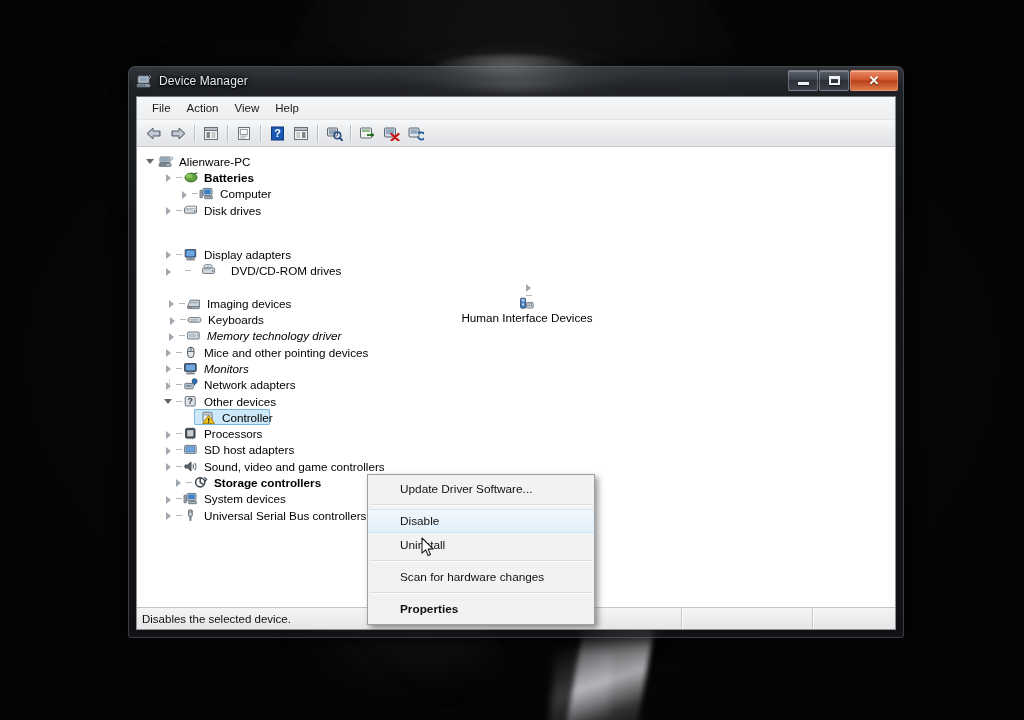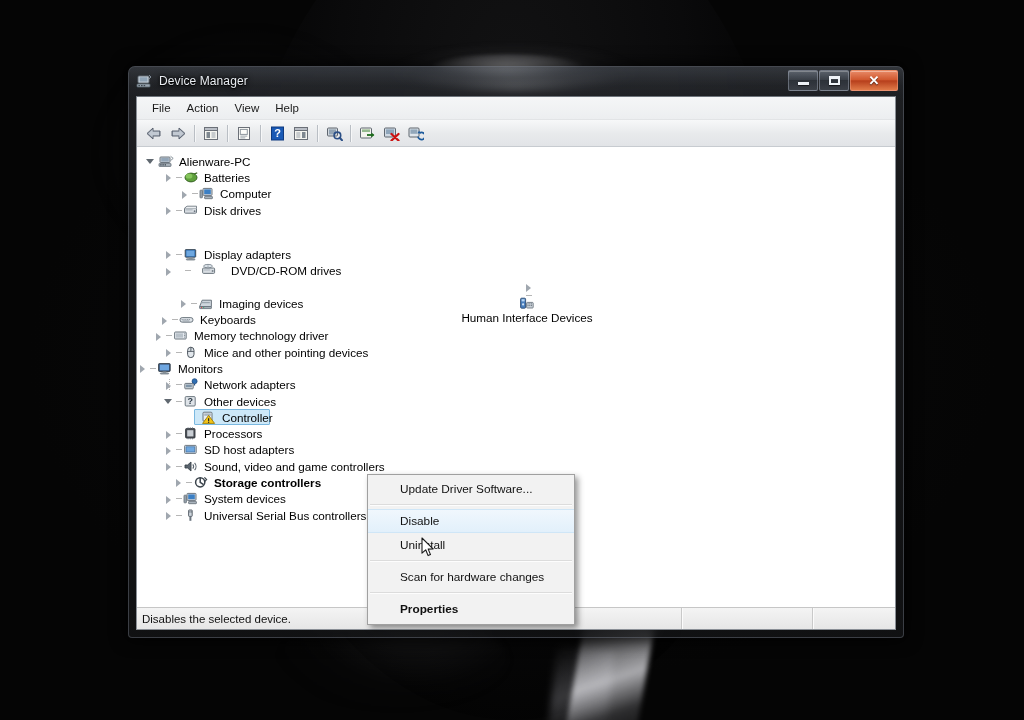--- a/index.html
+++ b/index.html
@@ -350,21 +350,21 @@
     box-sizing: border-box;
   }
   .sb-main  { width: 545px; border-right: 1px solid #c9c9c9; box-shadow: 1px 0 0 #fbfbfb; }
   .sb-two   { width: 131px; border-right: 1px solid #c9c9c9; box-shadow: 1px 0 0 #fbfbfb; }
   .sb-three { flex: 1 1 auto; }
 
   
   #ctxmenu {
     position: absolute;
     left: 239px; top: 408px;
-    width: 208px;
+    width: 228px;
     background: #f2f2f2;
     border: 1px solid #a0a0a0;
     box-shadow: 3px 3px 6px rgba(0,0,0,0.42);
     padding: 2px 0 3px 0;
     box-sizing: border-box;
     z-index: 50;
   }
   .ctx-item {
     height: 24px;
     display: flex;
@@ -561,21 +561,21 @@
               <rect x="2" y="3" width="10" height="5.5" rx="0.8" fill="#cfd6dd" stroke="#5f6a73" stroke-width="0.9"></rect>
               <rect x="3.2" y="4" width="7.6" height="3.6" fill="#93a6b8"></rect>
               <rect x="1" y="9.4" width="12" height="3" rx="0.6" fill="#aab4bd" stroke="#5f6a73" stroke-width="0.8"></rect>
               <rect x="2.2" y="10.2" width="1.4" height="1.3" fill="#3f4a53"></rect>
               <rect x="4.4" y="10.2" width="1.4" height="1.3" fill="#3f4a53"></rect>
               <rect x="6.6" y="10.2" width="1.4" height="1.3" fill="#3f4a53"></rect>
               <path d="M12.5 2.2 L15.2 4.4 L12.5 6.6" fill="none" stroke="#7b8790" stroke-width="0.9"></path>
             </svg></span>
           <span class="tlabel">Alienware-PC</span>
         </div>
-        <div class="tnode" style="padding-left: 26px;">
+        <div class="tnode" style="padding-left: 26px; font-weight: bold;">
           <span class="tw collapsed">
             <span class="arrow"></span>
           </span>
           <span class="dash"></span>
           <span class="ticon"><svg width="17" height="15" viewBox="0 0 17 15">
               <ellipse cx="8" cy="7.5" rx="6" ry="4.4" fill="#5fa03c" stroke="#2e5a1c" stroke-width="0.9"></ellipse>
               <ellipse cx="6" cy="6" rx="3.4" ry="2.6" fill="#8ccb62" opacity="0.85"></ellipse>
               <path d="M11 4 L14.2 2.8" stroke="#3f6a26" stroke-width="1.3"></path>
             </svg></span>
           <span class="tlabel">Batteries</span>
@@ -645,51 +645,51 @@
               <rect x="7.6" y="6.4" width="6.6" height="5.6" rx="0.8" fill="#cfd6dd" stroke="#5f6a73" stroke-width="0.8"></rect>
               <rect x="8.5" y="7.4" width="1.1" height="1" fill="#6c7680"></rect>
               <rect x="10.2" y="7.4" width="1.1" height="1" fill="#6c7680"></rect>
               <rect x="11.9" y="7.4" width="1.1" height="1" fill="#6c7680"></rect>
               <rect x="8.5" y="9.1" width="1.1" height="1" fill="#6c7680"></rect>
               <rect x="10.2" y="9.1" width="1.1" height="1" fill="#6c7680"></rect>
               <rect x="11.9" y="9.1" width="1.1" height="1" fill="#6c7680"></rect>
             </svg></span>
           <span class="tlabel">Human Interface Devices</span>
         </div>
-        <div class="tnode" style="padding-left: 41px;">
+        <div class="tnode" style="padding-left: 29px;">
           <span class="tw collapsed">
             <span class="arrow"></span>
           </span>
           <span class="dash"></span>
           <span class="ticon"><svg width="17" height="15" viewBox="0 0 17 15">
               <path d="M1.6 10.6 L4.2 4.2 L13.4 4.2 L13.4 10.6 Z" fill="#cfd6dd" stroke="#5f6a73" stroke-width="0.9"></path>
               <rect x="3.2" y="6" width="8.6" height="1.2" fill="#9aa5ae"></rect>
               <rect x="1.6" y="10.6" width="11.8" height="2" rx="0.5" fill="#aab4bd" stroke="#5f6a73" stroke-width="0.8"></rect>
               <rect x="3" y="11.1" width="1.2" height="1" fill="#d44"></rect>
               <rect x="5" y="11.1" width="1.2" height="1" fill="#4a7"></rect>
             </svg></span>
           <span class="tlabel">Imaging devices</span>
         </div>
-        <div class="tnode" style="padding-left: 22px;">
+        <div class="tnode" style="padding-left: 30px;">
           <span class="tw collapsed">
             <span class="arrow"></span>
           </span>
           <span class="dash"></span>
           <span class="ticon"><svg width="17" height="15" viewBox="0 0 17 15">
               <rect x="1" y="5.6" width="13" height="4.6" rx="2.2" fill="#dfe4e9" stroke="#5f6a73" stroke-width="0.9"></rect>
               <rect x="2.6" y="7" width="1.2" height="0.9" fill="#8d969f"></rect>
               <rect x="4.4" y="7" width="1.2" height="0.9" fill="#8d969f"></rect>
               <rect x="6.2" y="7" width="1.2" height="0.9" fill="#8d969f"></rect>
               <rect x="8" y="7" width="1.2" height="0.9" fill="#8d969f"></rect>
               <rect x="9.8" y="7" width="1.2" height="0.9" fill="#8d969f"></rect>
               <rect x="3.4" y="8.5" width="7" height="0.9" fill="#8d969f"></rect>
             </svg></span>
           <span class="tlabel">Keyboards</span>
         </div>
-        <div class="tnode" style="padding-left: 16px;">
+        <div class="tnode" style="padding-left: 29px; font-style: italic;">
           <span class="tw collapsed">
             <span class="arrow"></span>
           </span>
           <span class="dash"></span>
           <span class="ticon"><svg width="17" height="15" viewBox="0 0 17 15">
               <rect x="1.6" y="4" width="11.6" height="7" rx="0.8" fill="#e4e9ee" stroke="#5f6a73" stroke-width="0.9"></rect>
               <rect x="3" y="5.4" width="7" height="4.2" fill="#b9c2ca"></rect>
               <rect x="11" y="5.4" width="1.2" height="1" fill="#8d969f"></rect>
               <rect x="11" y="7" width="1.2" height="1" fill="#8d969f"></rect>
               <rect x="11" y="8.6" width="1.2" height="1" fill="#8d969f"></rect>
@@ -702,21 +702,21 @@
           </span>
           <span class="dash"></span>
           <span class="ticon"><svg width="17" height="15" viewBox="0 0 17 15">
               <rect x="4.6" y="2.2" width="6.4" height="10.4" rx="3.2" fill="#e2e7ec" stroke="#4d565f" stroke-width="1"></rect>
               <path d="M7.8 2.2 L7.8 6.4" stroke="#4d565f" stroke-width="0.9"></path>
               <path d="M4.6 6.4 L11 6.4" stroke="#4d565f" stroke-width="0.9"></path>
               <rect x="7.2" y="3" width="1.3" height="2.4" rx="0.6" fill="#8d969f"></rect>
             </svg></span>
           <span class="tlabel">Mice and other pointing devices</span>
         </div>
-        <div class="tnode" style="">
+        <div class="tnode" style="padding-left: 26px; font-style: italic;">
           <span class="tw collapsed">
             <span class="arrow"></span>
           </span>
           <span class="dash"></span>
           <span class="ticon"><svg width="17" height="15" viewBox="0 0 17 15">
               <rect x="1.6" y="2.6" width="11.6" height="7.8" rx="0.7" fill="#39567a" stroke="#333c45" stroke-width="0.9"></rect>
               <rect x="2.8" y="3.6" width="9.2" height="5.8" fill="#6ea6e0"></rect>
               <rect x="5.6" y="10.6" width="3.8" height="1.3" fill="#9aa5ae"></rect>
               <rect x="3.4" y="11.9" width="8.2" height="1.1" rx="0.4" fill="#aab4bd" stroke="#5f6a73" stroke-width="0.7"></rect>
             </svg></span>

